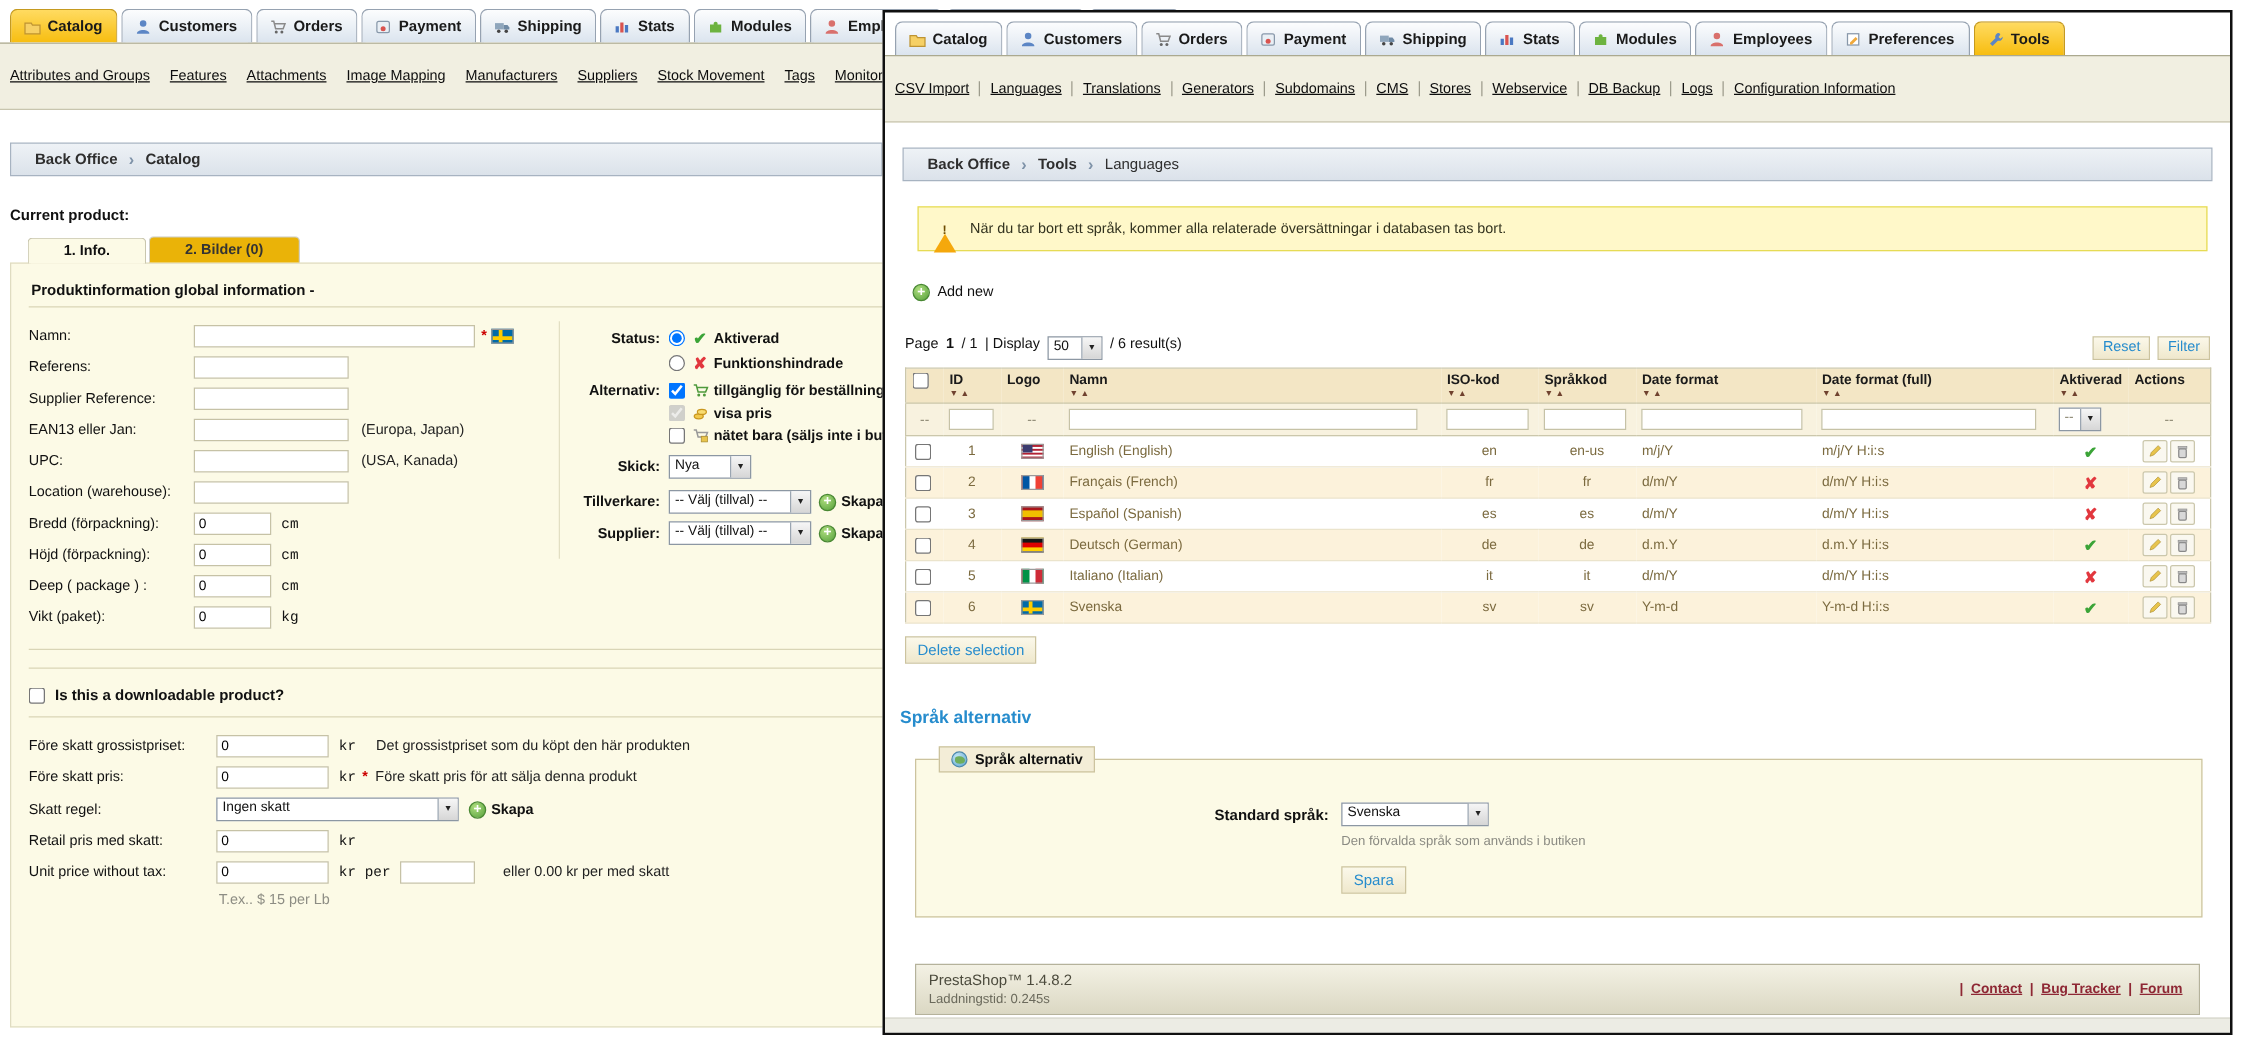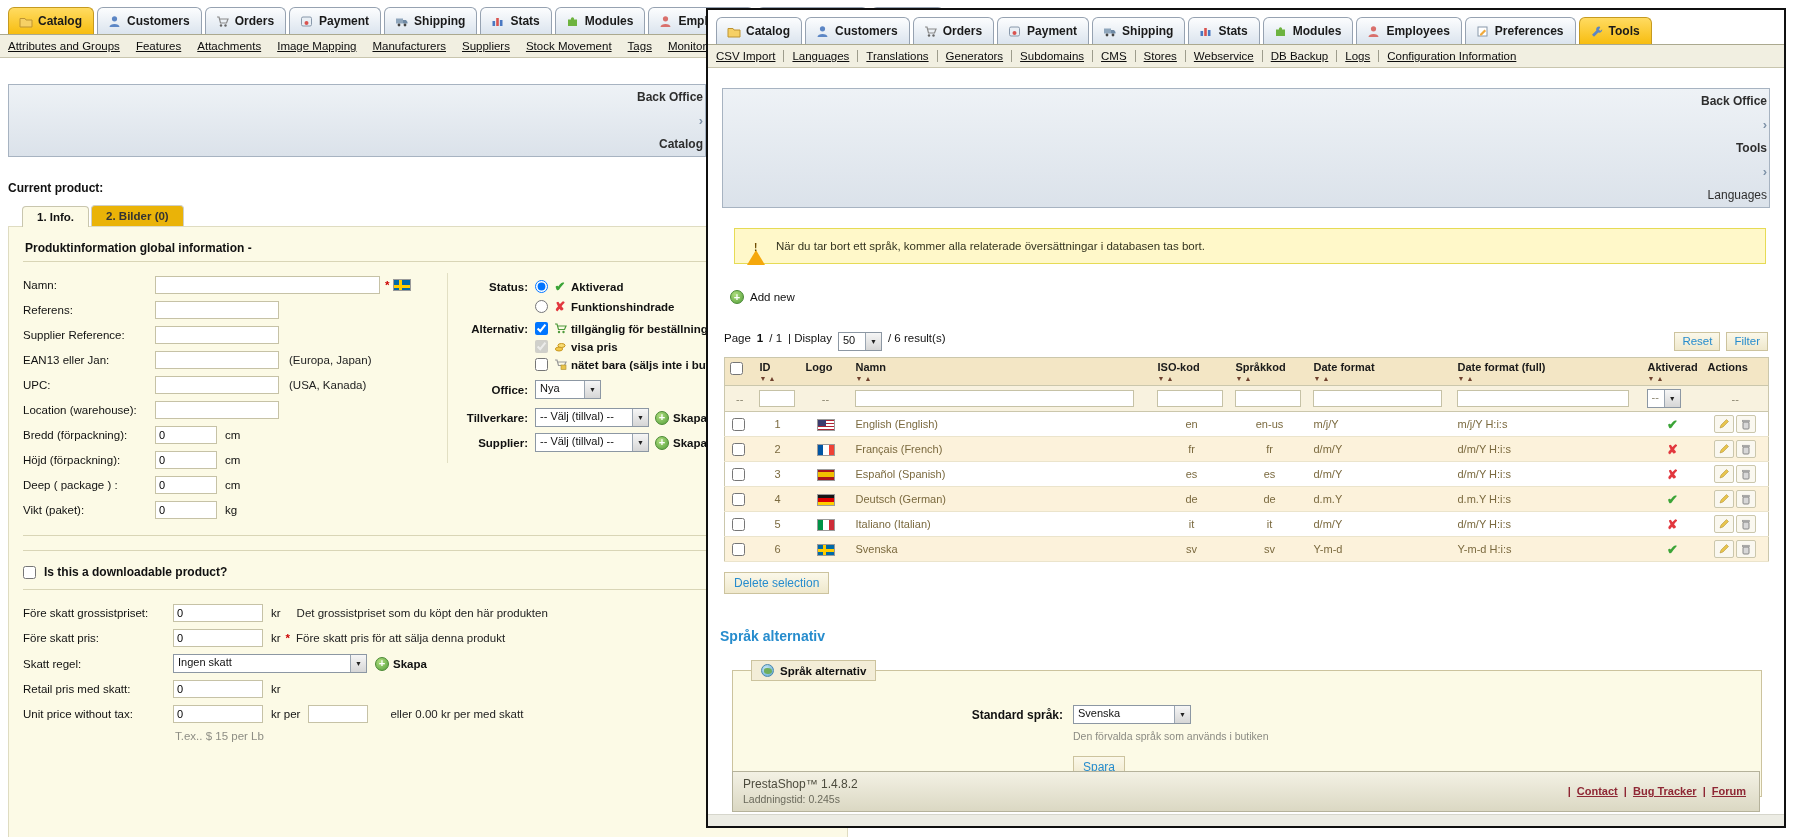--- a/index.html
+++ b/index.html
@@ -16,51 +16,51 @@
   .tabbar { display:flex; align-items:flex-end; padding:7px 8px 0 8px; white-space:nowrap; }
   .tab {
     display:inline-flex; align-items:center; gap:5px; padding:6px 11px 6px 10px; margin-right:3px;
     border:1px solid #96A2B1; border-bottom:none; border-radius:6px 6px 0 0;
     background:linear-gradient(#FCFDFE,#DBE4EE); font-weight:bold; font-size:12px; color:#1a1a1a; cursor:default;
   }
   .tab.active { background:linear-gradient(#FFDB61,#F7BD10); border-color:#C59A20; }
   .ticon { display:inline-flex; width:14px; height:13px; }
 
   .subnav {
-    display:flex; align-items:center; padding:5px 8px; background:#F1EFE1;
+    display:flex; align-items:center; padding:20px 8px; background:#F1EFE1;
     border-top:1px solid #ABA98F; border-bottom:1px solid #C8C5AE; font-size:11.5px;
   }
   .subnav .lnk { color:#0d0d0d; text-decoration:underline; cursor:pointer; white-space:nowrap; }
   .subnav .sp { width:1px; height:12px; background:#9d9c8c; margin:0 8px; }
 
   .crumb {
-    background:linear-gradient(#EEF2F6,#DBE2EA); border:1px solid #A7B3C1; padding:5px 2px;
-    font-size:12px; font-weight:bold; color:#2e2e2e; display:flex; align-items:flex-end; gap:9px;flex-direction:column;
+    background:linear-gradient(#EEF2F6,#DBE2EA); border:1px solid #A7B3C1; padding:5px 19px;
+    font-size:12px; font-weight:bold; color:#2e2e2e; display:flex; align-items:flex-start; gap:9px;
   }
   .crumb .arr { color:#7E92A8; font-size:13px; }
 
   
   #left-crumb { margin:26px 6px 0 8px; }
   .curprod { margin:24px 0 10px 8px; font-weight:bold; font-size:12px; }
   .ptabs { margin-left:22px; display:flex; position:relative; z-index:2; }
-  .ptab { padding:4px 14px; font-weight:bold; font-size:11.5px; border:1px solid #C9C6AE; border-bottom:none;
+  .ptab { padding:4px 28px; font-weight:bold; font-size:11.5px; border:1px solid #C9C6AE; border-bottom:none;
           border-radius:4px 4px 0 0; margin-right:2px; cursor:pointer; }
   .ptab.active { background:#FCFAE6; position:relative; top:1px; }
   .ptab.inactive { background:#eab308; color:#333; border-color:#CFCFC7; }
 
   #left-form { margin-left:8px; background:#FCFAE6; border:1px solid #DFDCC1; padding:12px 14px 16px 14px;
                position:relative; height:612px; width:840px; }
   .sect-title { font-weight:bold; font-size:12px; margin:2px 0 6px 2px; }
   .hr { border-top:1px solid #D9D5B6; margin:6px 0 14px 0; }
   .frow { display:flex; align-items:center; margin-bottom:7px; }
   .flabel { width:132px; flex:0 0 132px; font-size:11.5px; }
   .tin { border:1px solid #C6C2A6; background:#fff; height:18px; font-size:11px; padding:0 3px;
          font-family:"Liberation Sans",sans-serif; }
   .w225{width:225px} .w124{width:124px} .w62{width:62px} .w90{width:90px} .w60{width:60px}
-  .unit { margin-left:8px; }
+  .unit { margin-left:8px;font-family:Liberation Mono, monospace; }
   .note { margin-left:10px; color:#222; }
   .req { color:#CC0000; font-weight:bold; margin:0 4px 0 5px; }
   .gray { color:#8d8d84; }
 
   
   #prod-rightcol { position:absolute; left:438px; top:46px; width:300px; border-left:1px solid #E2DFC3; padding:6px 0 6px 0; }
   .srow { display:flex; align-items:center; margin-bottom:5px; }
   .slabel { width:80px; flex:0 0 80px; text-align:right; font-weight:bold; margin-right:7px; }
   .opttxt { font-weight:bold; margin-left:4px; }
   input[type=checkbox], input[type=radio] { width:13px; height:13px; margin:0 2px 0 0; vertical-align:middle; }
@@ -372,21 +372,21 @@
         <input type="checkbox" style="">
         <span class="icn">
             <svg width="13" height="13">
               <path d="M1 2h2l1.5 5.5h6L12 4H4" fill="none" stroke="#999" stroke-width="1.2"></path>
               <rect x="7" y="7" width="5" height="4.5" fill="#E8C44C" stroke="#A98A2F" stroke-width=".6"></rect>
             </svg>
           </span>
         <span class="opttxt">nätet bara (säljs inte i butik)</span>
       </div>
       <div class="srow" style="margin-top:9px;">
-        <span class="slabel">Office:</span>
+        <span class="slabel">Skick:</span>
         <span class="combo">
           <span class="cv" style="min-width:48px">Nya</span>
             <span class="cb">▼</span>
         </span>
       </div>
       <div class="srow" style="margin-top:9px;">
         <span class="slabel">Tillverkare:</span>
         <span class="combo">
           <span class="cv" style="min-width:96px">-- Välj (tillval) --</span>
             <span class="cb">▼</span>

